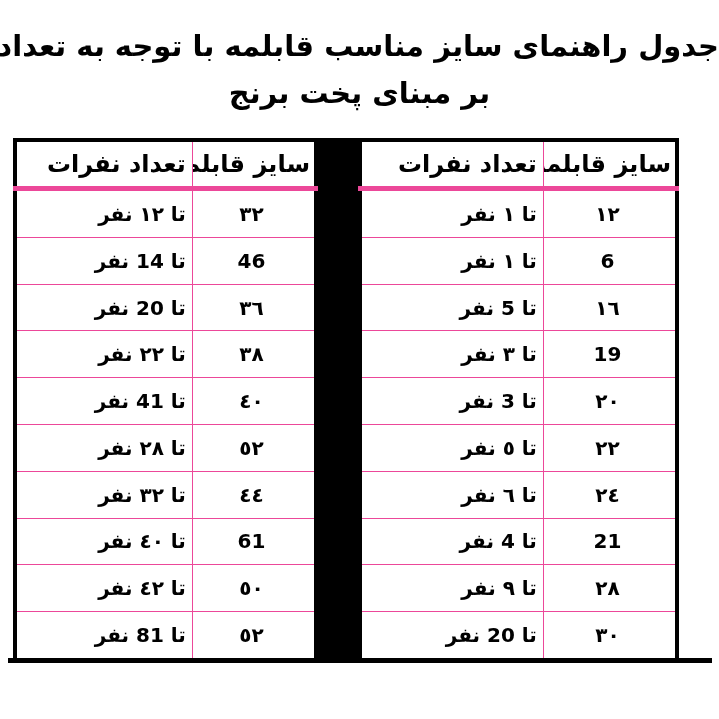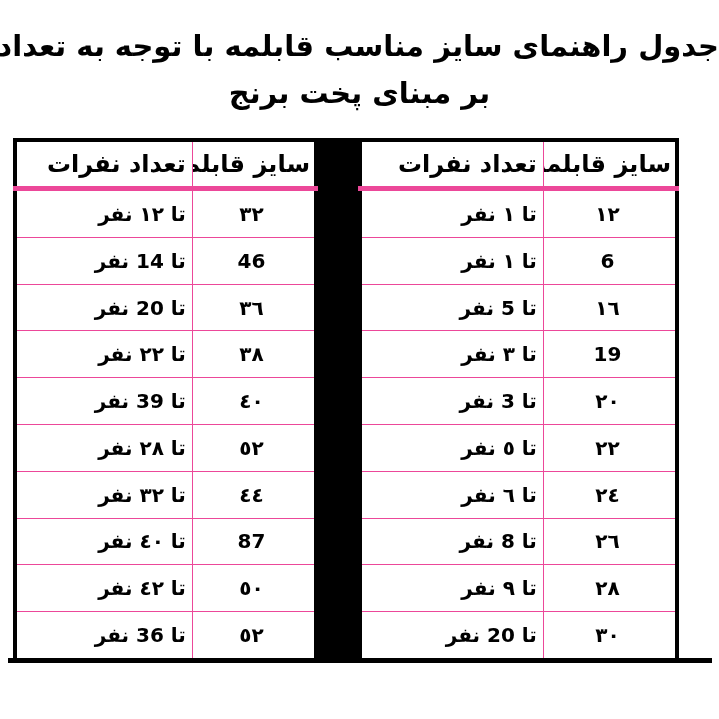--- a/index.html
+++ b/index.html
@@ -146,22 +146,22 @@
           </tr>
           <tr>
             <td class="size-c">٢٢</td>
             <td class="people-c">تا ٥ نفر</td>
           </tr>
           <tr>
             <td class="size-c">٢٤</td>
             <td class="people-c">تا ٦ نفر</td>
           </tr>
           <tr>
-            <td class="size-c">٢٦</td>
-            <td class="people-c">تا 8 نفر</td>
+            <td class="size-c">21</td>
+            <td class="people-c">تا 4 نفر</td>
           </tr>
           <tr>
             <td class="size-c">٢٨</td>
             <td class="people-c">تا ٩ نفر</td>
           </tr>
           <tr>
             <td class="size-c">٣٠</td>
             <td class="people-c">تا 20 نفر</td>
           </tr>
         </tbody>
@@ -192,41 +192,41 @@
           <tr>
             <td class="size-c">٣٦</td>
             <td class="people-c">تا 20 نفر</td>
           </tr>
           <tr>
             <td class="size-c">٣٨</td>
             <td class="people-c">تا ٢٢ نفر</td>
           </tr>
           <tr>
             <td class="size-c">٤٠</td>
-            <td class="people-c">تا 39 نفر</td>
+            <td class="people-c">تا 41 نفر</td>
           </tr>
           <tr>
             <td class="size-c">٥٢</td>
             <td class="people-c">تا ٢٨ نفر</td>
           </tr>
           <tr>
             <td class="size-c">٤٤</td>
             <td class="people-c">تا ٣٢ نفر</td>
           </tr>
           <tr>
-            <td class="size-c">87</td>
+            <td class="size-c">61</td>
             <td class="people-c">تا ٤٠ نفر</td>
           </tr>
           <tr>
             <td class="size-c">٥٠</td>
             <td class="people-c">تا ٤٢ نفر</td>
           </tr>
           <tr>
             <td class="size-c">٥٢</td>
-            <td class="people-c">تا 36 نفر</td>
+            <td class="people-c">تا 81 نفر</td>
           </tr>
         </tbody>
     </table>
 
   </div>
 
   <div class="bottom-rule"></div>
 
 </div>
 

